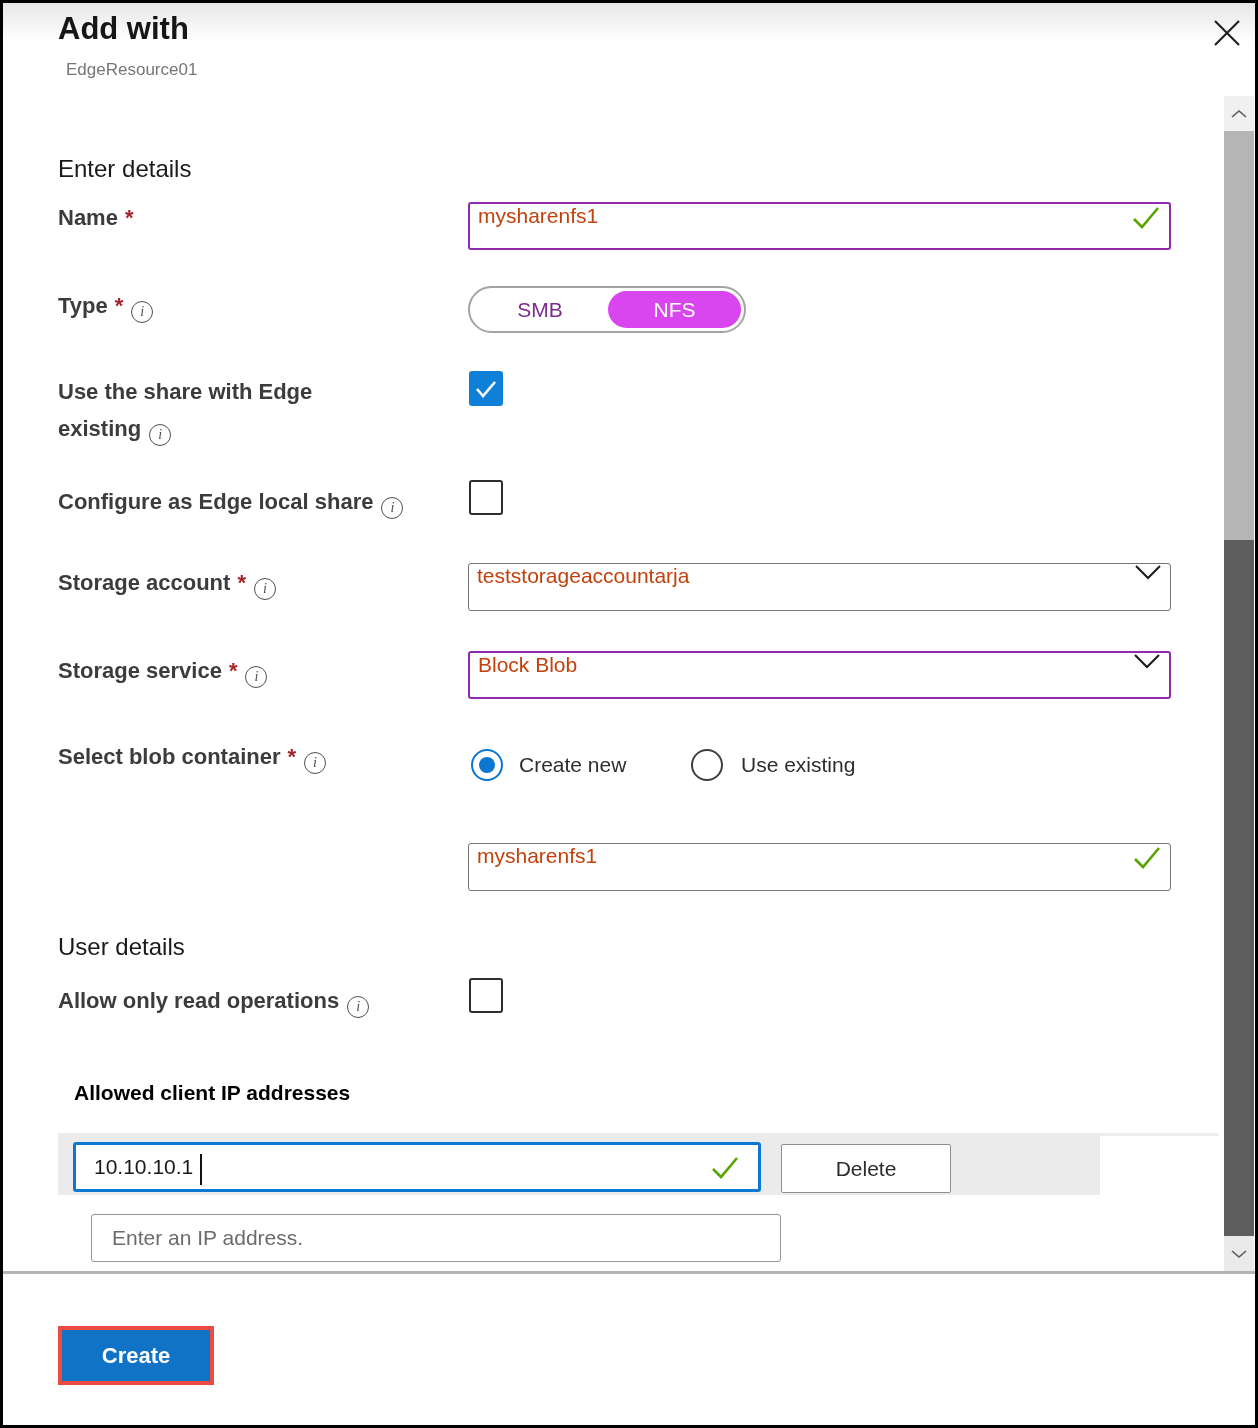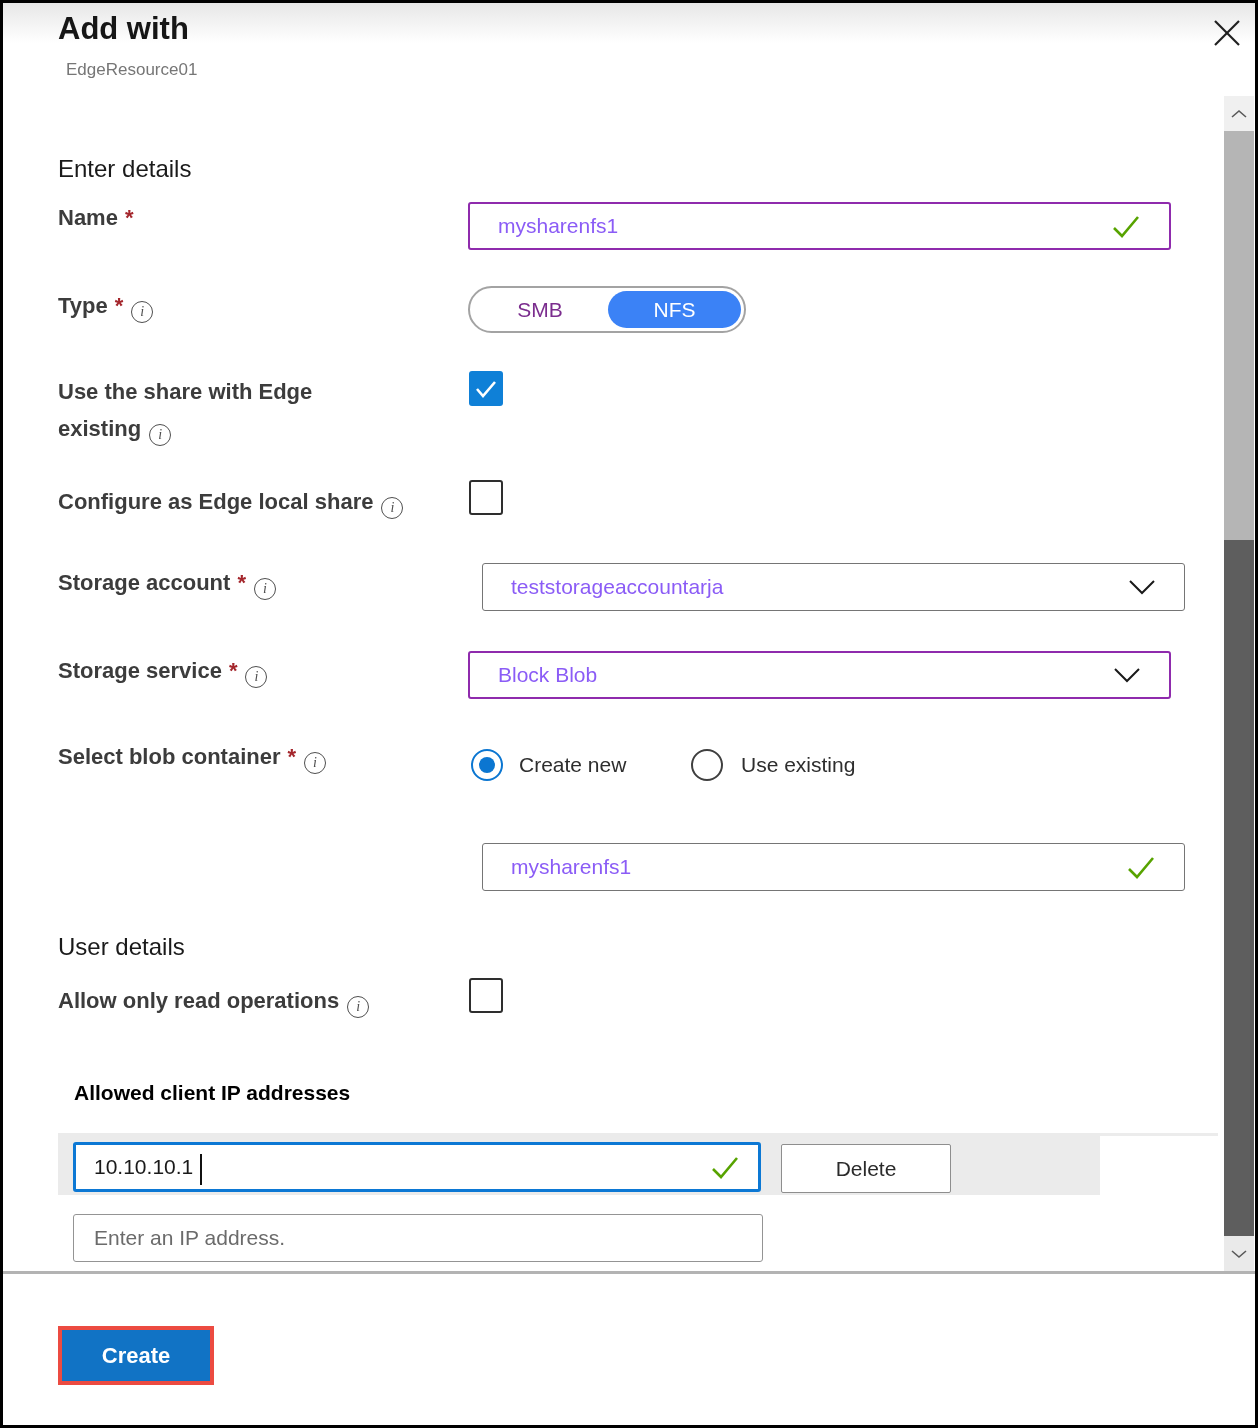--- a/index.html
+++ b/index.html
@@ -17,33 +17,33 @@
   .close { left:1206px; top:12px; width:36px; height:36px; cursor:pointer;
     display:flex; align-items:center; justify-content:center; }
   .sec { left:55px; font-size:24px; color:#1a1a1a; }
   .lbl { left:55px; font-size:22px; font-weight:600; color:#3c3c3c; line-height:37px; }
   .req { color:#a4262c; margin-left:7px; font-weight:600; }
   .info { display:inline-flex; width:22px; height:22px; border:1.5px solid #4f4f4f;
     border-radius:50%; align-items:center; justify-content:center;
     font-size:14px; font-style:italic; font-weight:400; color:#4f4f4f;
     font-family:"Liberation Serif", serif; margin-left:8px; vertical-align:-3px; }
   .fld { left:465px; width:703px; height:48px; background:#fff; border-radius:3px;
-    display:flex; align-items:center; padding:0 28px; font-size:21px; color:#8b5cf6; }
-  .b-gray { border:1.5px solid #757575;margin-left:14px; }
+    display:flex; align-items:flex-start; padding:0 8px; font-size:21px; color:#c2410c; }
+  .b-gray { border:1.5px solid #757575; }
   .b-purple { border:2px solid #8f2bad; }
   .check { margin-left:auto; flex:none; }
   .chev { margin-left:auto; flex:none; }
   
   .toggle { left:465px; top:283px; width:278px; height:47px; background:#fff;
     border:2px solid #a3a3a3; border-radius:24px; }
   .opt-smb { position:absolute; left:0; top:0; bottom:0; width:140px;
     display:flex; align-items:center; justify-content:center;
     color:#7b2d8e; font-size:21px; cursor:pointer; }
   .opt-nfs { position:absolute; right:3px; top:3px; bottom:3px; width:133px;
-    border-radius:20px; background:#3b82f6; color:#fff; display:flex;
+    border-radius:20px; background:#d946ef; color:#fff; display:flex;
     align-items:center; justify-content:center; font-size:21px; cursor:pointer; }
   
   .cb { left:466px; width:34px; height:35px; border-radius:3px; cursor:pointer; }
   .cb-on { background:#0f80d7; display:flex; align-items:center; justify-content:center; }
   .cb-off { background:#fff; border:2.5px solid #2e2e2e; }
   
   .radio { width:32px; height:32px; border-radius:50%; background:#fff;
     display:flex; align-items:center; justify-content:center; cursor:pointer; }
   .radio-on { border:2.5px solid #0b76d1; }
   .radio-on .dot { width:16px; height:16px; border-radius:50%; background:#0b76d1; }
@@ -53,21 +53,21 @@
   .ips-head { left:71px; top:1078px; font-size:21px; font-weight:600; color:#000000; }
   .band { left:55px; top:1130px; width:1042px; height:62px; background:#ebebeb; }
   .band-edge { left:1097px; top:1130px; width:118px; height:3px; background:#ececec; }
   .ip-field { left:70px; top:1139px; width:688px; height:50px; background:#fff;
     border:3px solid #0c78d4; border-radius:3px; display:flex; align-items:center;
     padding:0 18px; font-size:21px; color:#1a1a1a; }
   .caret { position:absolute; left:124px; top:9px; width:2px; height:31px; background:#111; }
   .btn-delete { left:778px; top:1141px; width:170px; height:49px; background:#fff;
     border:1.5px solid #8e8e8e; border-radius:2px; display:flex; align-items:center;
     justify-content:center; font-size:21px; color:#2b2b2b; cursor:pointer; }
-  .ip-new { left:70px; top:1211px; width:690px; height:48px; background:#fff;
+  .ip-new { left:88px; top:1211px; width:690px; height:48px; background:#fff;
     border:1.5px solid #949494; border-radius:3px; display:flex; align-items:center;
     padding:12px 20px; font-size:21px; color:#6b6b6b; }
   .divider { left:0; right:0; top:1268px; height:3px; background:#b3b3b3; }
   .annotation { left:55px; top:1323px; width:156px; height:59px;
     border:4px solid #ec4b41; }
   .btn-create { width:100%; height:100%; background:#1173c5; border:none;
     color:#fff; font-size:22px; font-weight:600; cursor:pointer;
     display:flex; align-items:center; justify-content:center;
     font-family:"Liberation Sans", sans-serif; }
   

